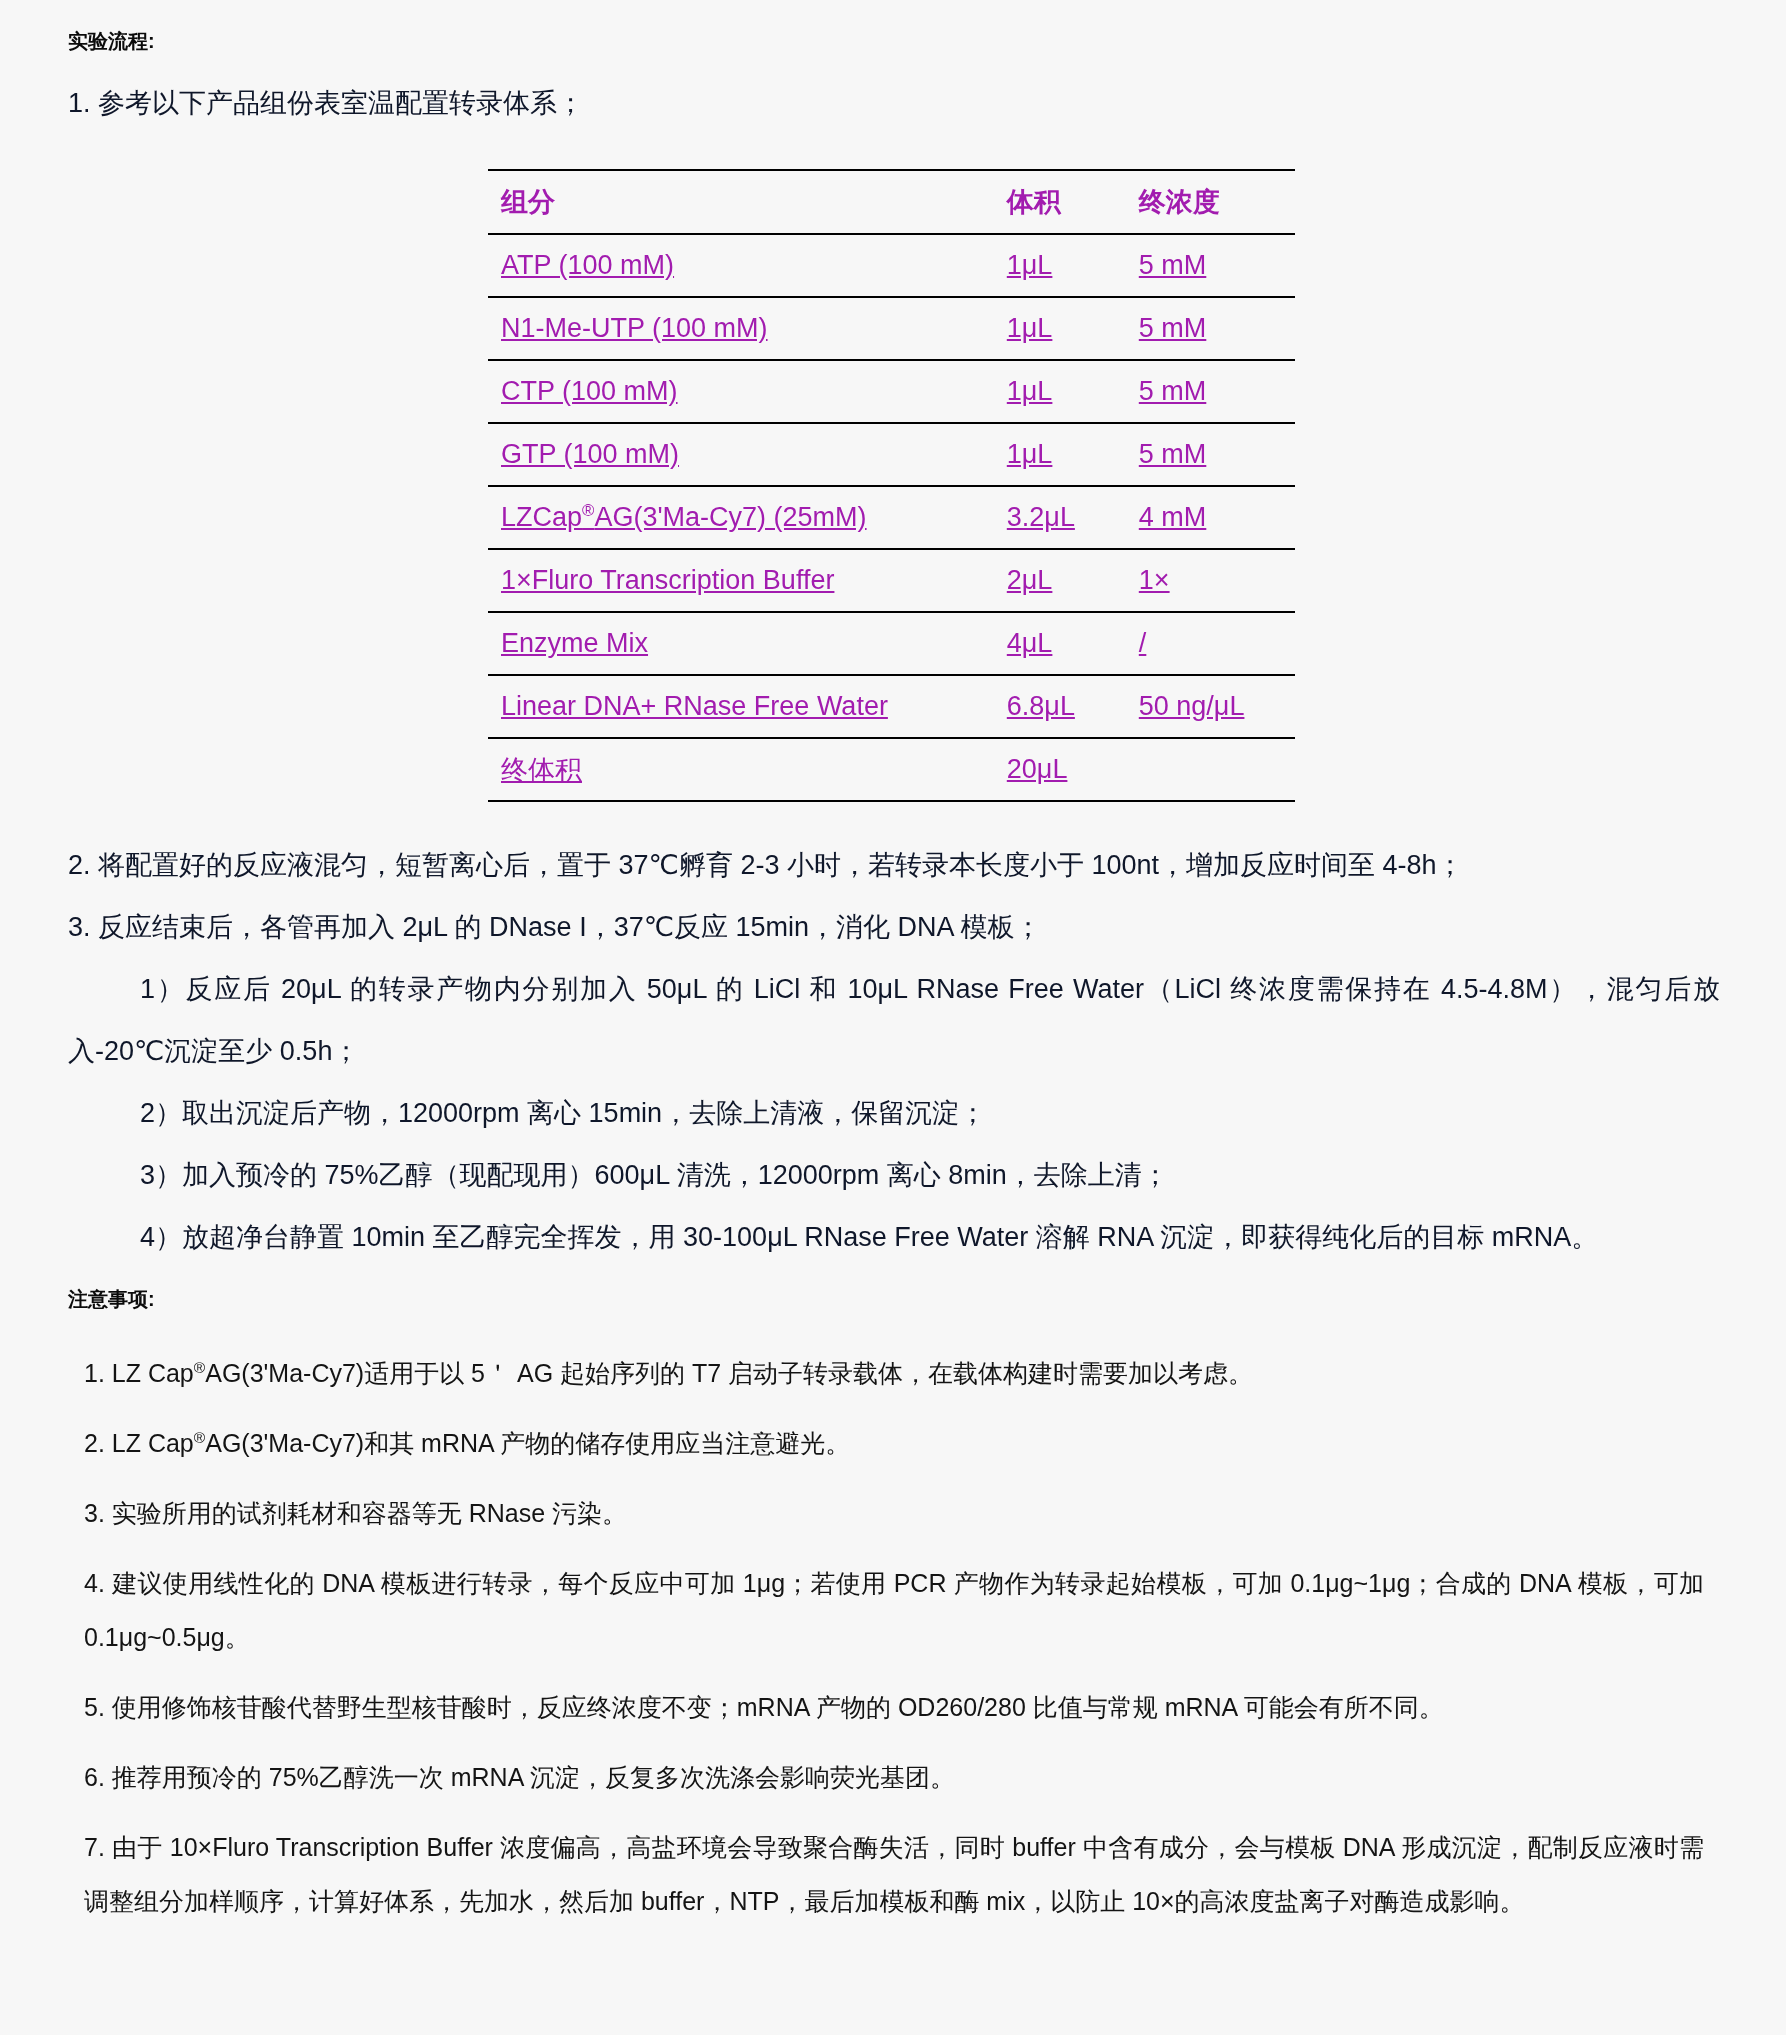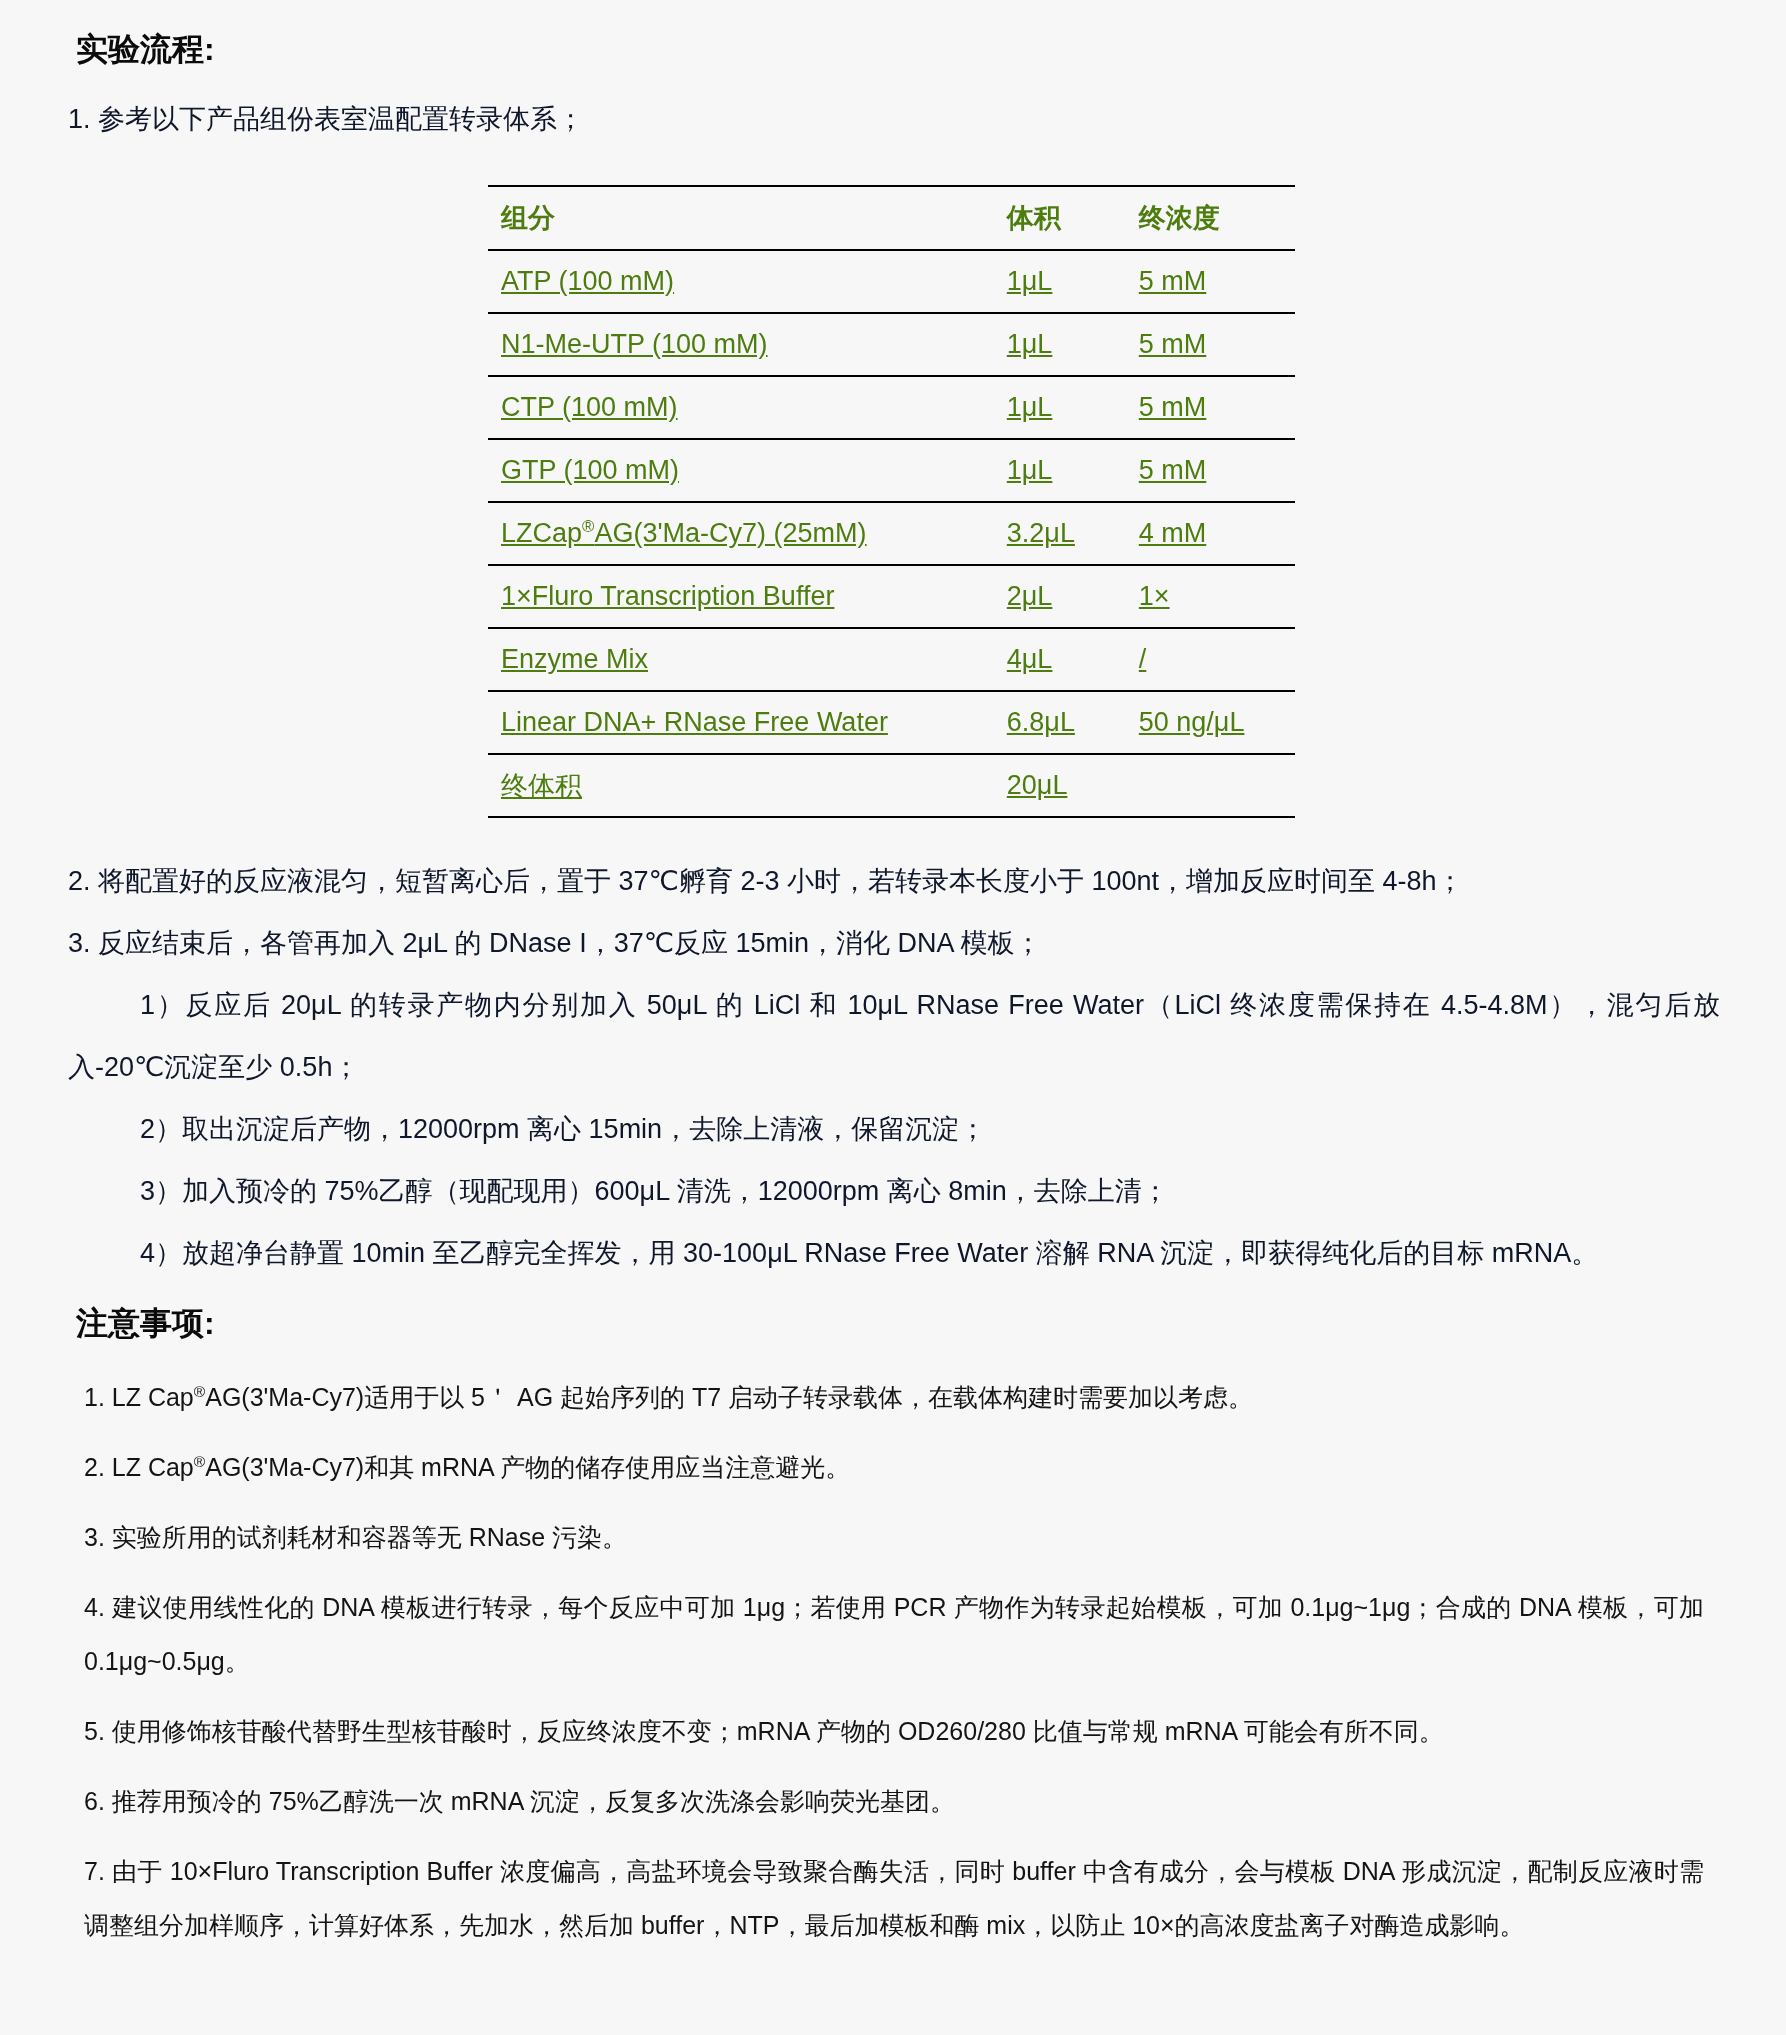--- a/index.html
+++ b/index.html
@@ -7,41 +7,41 @@
     width: 1786px;
     height: 2035px;
     background: #f7f7f7;
     color: #141414;
     font-family: "Liberation Sans", "DejaVu Sans", sans-serif;
     overflow: hidden;
   }
   .page { padding: 10px 66px 0 68px; }
 
   .heading {
-    font-size: 32px;
+    font-size: 20px;
     font-weight: 700;
     line-height: 62px;
-    margin: 8px;
+    margin: 0;
     color: #0b0b0b;
   }
   .step {
     font-size: 27px;
     line-height: 62px;
     margin: 0;
     text-align: justify;
     color: #0f172a;
   }
   .substep { text-indent: 72px; }
 
   table.components {
     border-collapse: collapse;
     margin: 35px 0 32px 420px;
     width: 806px;
     font-size: 27px;
-    color: #4d7c0f;
+    color: #a21caf;
     table-layout: fixed;
   }
   .components col.c1 { width: 513px; }
   .components col.c2 { width: 132px; }
   .components col.c3 { width: 162px; }
   .components th {
     font-weight: 700;
     text-align: left;
     border-top: 2.9px solid #000;
     border-bottom: 2.2px solid #000;

